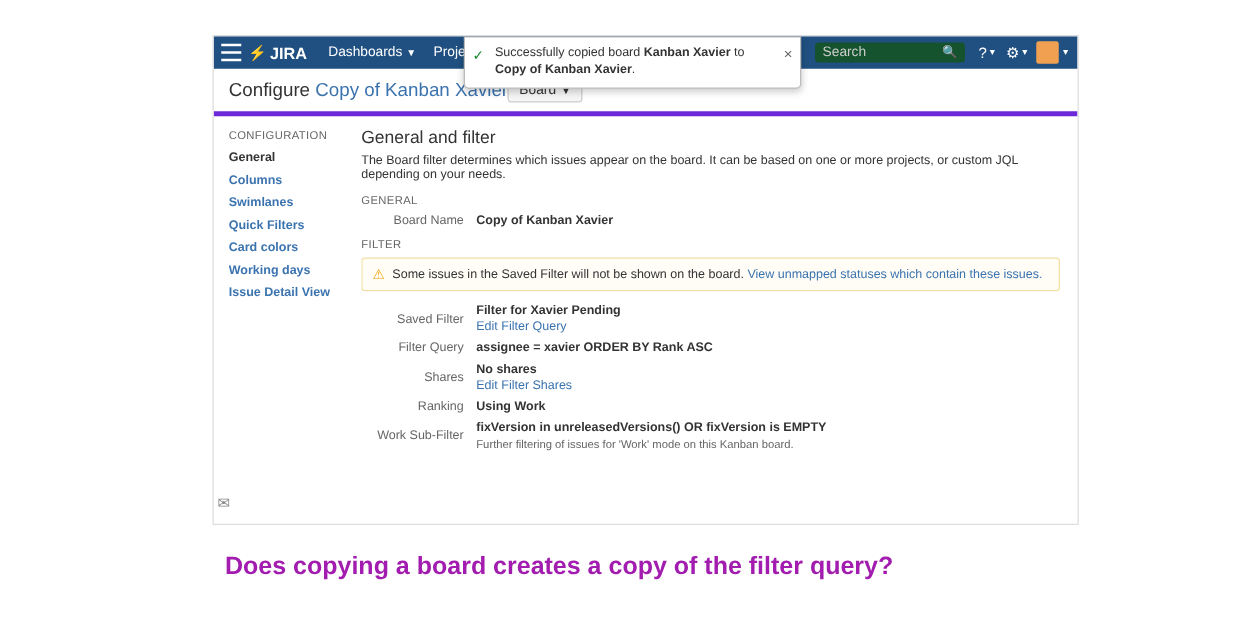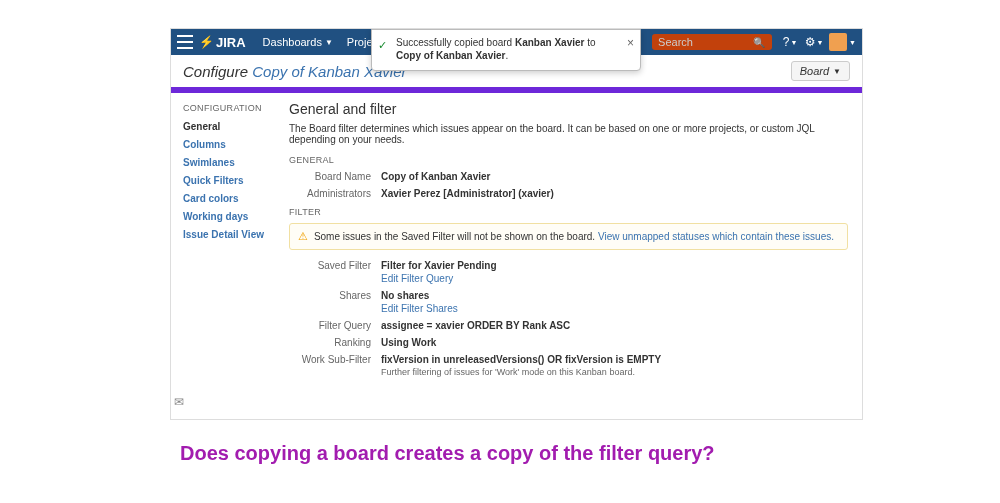--- a/index.html
+++ b/index.html
@@ -9,47 +9,47 @@
 
   .topbar { height: 26px; background: #205081; color: #fff; display: flex; align-items: center; padding: 0 6px; font-size: 11px; }
   .hamburger { width: 16px; height: 14px; margin-right: 6px; display: inline-flex; flex-direction: column; justify-content: space-between; cursor: pointer; }
   .hamburger span { display: block; height: 2px; background: #fff; }
   .logo { font-weight: bold; font-size: 13px; margin-right: 10px; display: flex; align-items: center; }
   .logo-bolt { margin-right: 2px; font-size: 12px; }
   .nav-item { padding: 2px 7px; cursor: pointer; display: flex; align-items: center; height: 100%; }
   .nav-item .caret { margin-left: 3px; font-size: 8px; }
   .create-btn { background: #3b73af; padding: 2px 8px; border-radius: 3px; margin-left: 4px; cursor: pointer; }
   .topbar-spacer { flex: 1; }
-  .search { background: #c2410c; border-radius: 3px; padding: 2px 6px; width: 120px; display: flex; align-items: flex-end; margin-right: 6px; }
+  .search { background: #14532d; border-radius: 3px; padding: 2px 6px; width: 120px; display: flex; align-items: flex-end; margin-right: 6px; }
   .search input { background: transparent; border: none; color: #fff; font-size: 11px; flex: 1; outline: none; width: 80px; }
   .search input::placeholder { color: #ccc; }
   .top-icon { width: 20px; height: 20px; margin: 0 2px; display: flex; align-items: center; justify-content: center; cursor: pointer; color: #fff; font-size: 12px; }
   .avatar { width: 18px; height: 18px; background: #f0a050; border-radius: 2px; margin-left: 3px; cursor: pointer; }
 
-  .subheader { height: 38px; border-bottom: 6px solid #6d28d9; display: flex; align-items: center; justify-content: space-between; padding: 0 12px; font-style: italic; }
+  .subheader { height: 38px; border-bottom: 4px solid #6d28d9; display: flex; align-items: center; padding: 0 12px; }
   .subheader h2 { font-size: 15px; font-weight: normal; color: #333; }
   .subheader h2 .link-part { color: #3b73af; }
   .board-btn { border: 1px solid #ccc; background: #f5f5f5; padding: 3px 8px; border-radius: 3px; font-size: 11px; cursor: pointer; display: flex; align-items: center; }
   .board-btn .caret { margin-left: 4px; font-size: 8px; }
 
   .toast { position: absolute; left: 200px; top: 0px; width: 270px; background: #fff; border: 1px solid #bbb; border-radius: 0 0 4px 4px; box-shadow: 0 2px 6px rgba(0,0,0,0.2); padding: 6px 22px 8px 24px; font-size: 10px; line-height: 1.3; z-index: 100; }
   .toast .check { position: absolute; left: 6px; top: 8px; color: #14892c; font-size: 11px; }
   .toast .close { position: absolute; right: 6px; top: 6px; color: #666; cursor: pointer; font-size: 12px; }
 
   .body { display: flex; height: calc(100% - 64px); }
   .sidebar { width: 118px; padding: 10px 0 0 12px; font-size: 10px; }
   .sidebar-heading { color: #666; font-size: 9px; letter-spacing: 0.3px; margin-bottom: 6px; }
   .sidebar-item { color: #3b73af; padding: 2px 0; margin-bottom: 3px; cursor: pointer; font-weight: bold; }
   .sidebar-item.active { color: #333; font-weight: bold; }
 
   .main { flex: 1; padding: 8px 14px 0 0; overflow: auto; }
   .main h3 { font-size: 14px; font-weight: normal; color: #333; margin-bottom: 6px; }
   .desc { font-size: 10px; color: #333; margin-bottom: 10px; }
   .section-label { font-size: 9px; color: #666; margin: 8px 0 6px; letter-spacing: 0.3px; }
-  .field { display: flex; margin-bottom: 6px; font-size: 10px; }
+  .field { display: flex; margin-bottom: 6px; font-size: 10px; align-items: center; }
   .field-label { width: 92px; text-align: right; color: #666; padding-right: 10px; }
   .field-value { flex: 1; }
   .field-value strong { color: #333; font-weight: bold; font-size: 10px; }
   .field-value a { color: #3b73af; text-decoration: none; cursor: pointer; display: inline-block; margin-top: 2px; }
   .field-value .sub { font-size: 9px; color: #666; margin-top: 2px; }
   .alert { background: #fffdf6; border: 1px solid #f1e0a2; border-radius: 3px; padding: 6px 8px; font-size: 10px; margin: 4px 0 10px; display: flex; align-items: center; }
   .alert .warn { color: #f0a000; margin-right: 6px; font-size: 11px; }
   .alert a { color: #3b73af; text-decoration: none; cursor: pointer; }
 
   .feedback-icon { position: absolute; left: 3px; bottom: 10px; width: 14px; height: 14px; color: #888; font-size: 12px; cursor: pointer; }
@@ -132,50 +132,46 @@
 
       <div class="main">
         <h3>General and filter</h3>
         <p class="desc">The Board filter determines which issues appear on the board. It can be based on one or more projects, or custom JQL depending on your needs.</p>
 
         <div class="section-label">GENERAL</div>
         <div class="field">
           <div class="field-label">Board Name</div>
           <div class="field-value"><strong>Copy of Kanban Xavier</strong></div>
         </div>
-        <div class="field">
-          <div class="field-label">Administrators</div>
-          <div class="field-value"><strong>Xavier Perez [Administrator] (xavier)</strong></div>
-        </div>
 
         <div class="section-label">FILTER</div>
         <div class="alert">
           <span class="warn">⚠</span>
           <span>
             <span>Some issues in the Saved Filter will not be shown on the board. </span><a>View unmapped statuses which contain these issues.</a>
           </span>
         </div>
 
         <div class="field">
           <div class="field-label">Saved Filter</div>
           <div class="field-value">
             <strong>Filter for Xavier Pending</strong><br>
             <a>Edit Filter Query</a>
           </div>
         </div>
         <div class="field">
+          <div class="field-label">Filter Query</div>
+          <div class="field-value"><strong>assignee = xavier ORDER BY Rank ASC</strong></div>
+        </div>
+        <div class="field">
           <div class="field-label">Shares</div>
           <div class="field-value">
             <strong>No shares</strong><br>
             <a>Edit Filter Shares</a>
           </div>
-        </div>
-        <div class="field">
-          <div class="field-label">Filter Query</div>
-          <div class="field-value"><strong>assignee = xavier ORDER BY Rank ASC</strong></div>
         </div>
         <div class="field">
           <div class="field-label">Ranking</div>
           <div class="field-value"><strong>Using Work</strong></div>
         </div>
         <div class="field">
           <div class="field-label">Work Sub-Filter</div>
           <div class="field-value">
             <strong>fixVersion in unreleasedVersions() OR fixVersion is EMPTY</strong>
             <div class="sub">Further filtering of issues for 'Work' mode on this Kanban board.</div>

